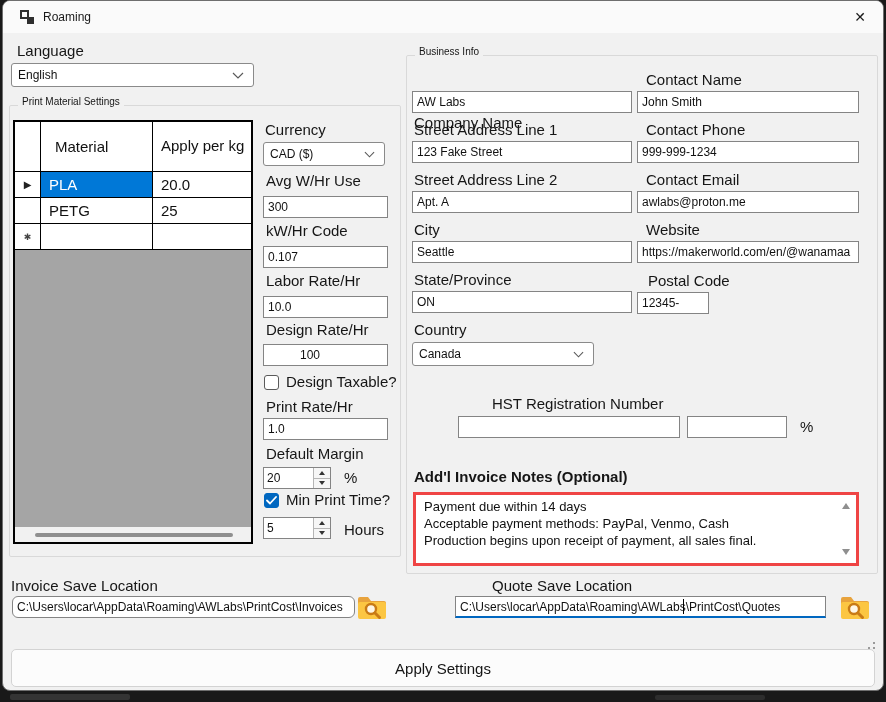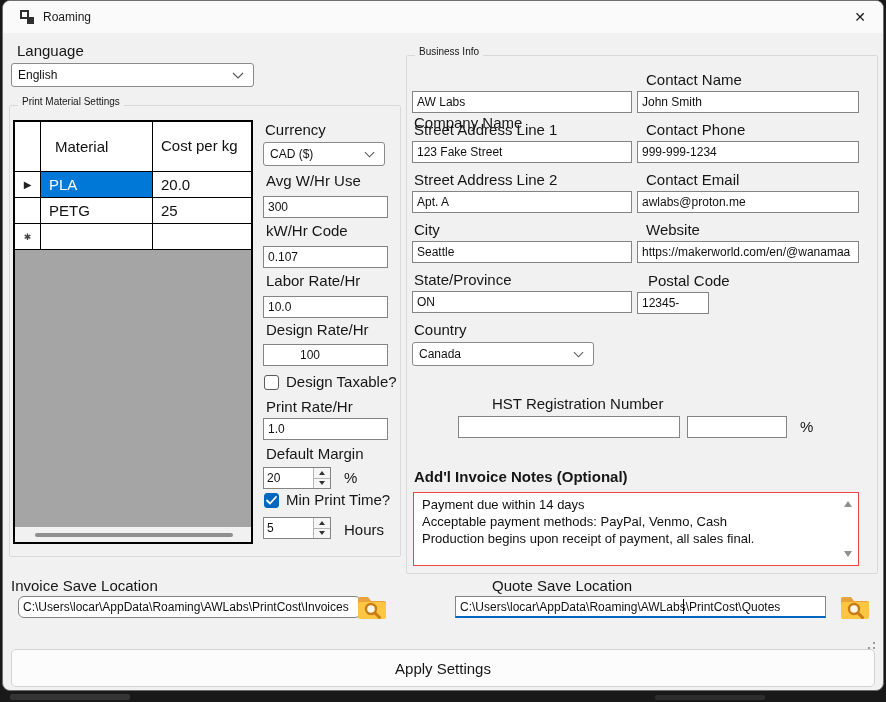--- a/index.html
+++ b/index.html
@@ -92,21 +92,21 @@
     font-family:"Liberation Sans", sans-serif; font-size:12px; color:#111;
   }
   .spin-btns { width:17px; border-left:1px solid #b5b5b5; display:flex; flex-direction:column; }
   .spin-b { flex:1; display:flex; align-items:center; justify-content:center; background:#f6f6f6; }
   .spin-b + .spin-b { border-top:1px solid #b5b5b5; }
   .tri-up { width:0; height:0; border-left:3px solid transparent; border-right:3px solid transparent; border-bottom:4px solid #333; }
   .tri-down { width:0; height:0; border-left:3px solid transparent; border-right:3px solid transparent; border-top:4px solid #333; }
 
   .notes {
     position:absolute; left:410px; top:491px; width:446px; height:74px;
-    background:#fff; border:1px solid #ef4444; padding:3px 22px 3px 8px;
+    background:#fff; border:3px solid #ef4444; padding:3px 22px 3px 8px;
     font-size:13px; color:#111; line-height:17px; overflow:hidden;
   }
   .note-line { white-space:nowrap; }
   .ns-up { position:absolute; right:6px; top:8px; width:0; height:0;
     border-left:4px solid transparent; border-right:4px solid transparent; border-bottom:6px solid #8f8f8f; }
   .ns-down { position:absolute; right:6px; bottom:8px; width:0; height:0;
     border-left:4px solid transparent; border-right:4px solid transparent; border-top:6px solid #8f8f8f; }
 
   .folder-btn { position:absolute; width:34px; height:30px; background:transparent; border:none;
     display:flex; align-items:center; justify-content:center; }
@@ -147,21 +147,21 @@
   </div>
 
   <div class="groupbox" style="left:6px; top:104px; width:392px; height:452px;">
     <span class="group-label">Print Material Settings</span>
   </div>
 
   <div class="grid">
     <div class="g-row g-head">
       <div class="g-c g-rh"></div>
       <div class="g-c g-mat">Material</div>
-      <div class="g-c g-cost">Cost per kg</div>
+      <div class="g-c g-cost">Apply per kg</div>
     </div>
     <div class="g-row g-body-row">
       <div class="g-c g-rh">
           <span class="row-marker">▶</span>
         </div>
       <div class="g-c g-mat sel">PLA</div>
       <div class="g-c g-cost">20.0</div>
     </div>
     <div class="g-row g-body-row">
       <div class="g-c g-rh">
@@ -288,21 +288,21 @@
   <div class="lbl" style="left:411px; top:467px;font-weight:bold;">Add'l Invoice Notes (Optional)</div>
   <div class="notes">
     <div class="note-line">Payment due within 14 days</div>
     <div class="note-line">Acceptable payment methods: PayPal, Venmo, Cash</div>
     <div class="note-line">Production begins upon receipt of payment, all sales final.</div>
     <span class="ns-up"></span>
     <span class="ns-down"></span>
   </div>
 
   <div class="lbl" style="left:8px; top:576px;">Invoice Save Location</div>
-  <input class="tb" style="left: 15px; top: 595px; width: 343px; border-radius: 6px;" value="C:\Users\locar\AppData\Roaming\AWLabs\PrintCost\Invoices">
+  <input class="tb" style="left: 9px; top: 595px; width: 343px; border-radius: 6px;" value="C:\Users\locar\AppData\Roaming\AWLabs\PrintCost\Invoices">
   <div class="folder-btn" style="left:352px; top:591px;">
     <svg width="32" height="27" viewBox="0 0 32 27">
       <path d="M2 5 q0-2 2-2 h8 l3 4 h13 q2 0 2 2 v2 H2 Z" fill="#e8a33d"></path>
       <rect x="2" y="8" width="28" height="17" rx="2" fill="#fcc642"></rect>
       <circle cx="15" cy="15" r="5" fill="#fff7e6" stroke="#c97b16" stroke-width="2.4"></circle>
       <line x1="19" y1="19" x2="23.5" y2="23.5" stroke="#c97b16" stroke-width="3" stroke-linecap="round"></line>
     </svg>
   </div>
 
   <div class="lbl" style="left:489px; top:576px;">Quote Save Location</div>

